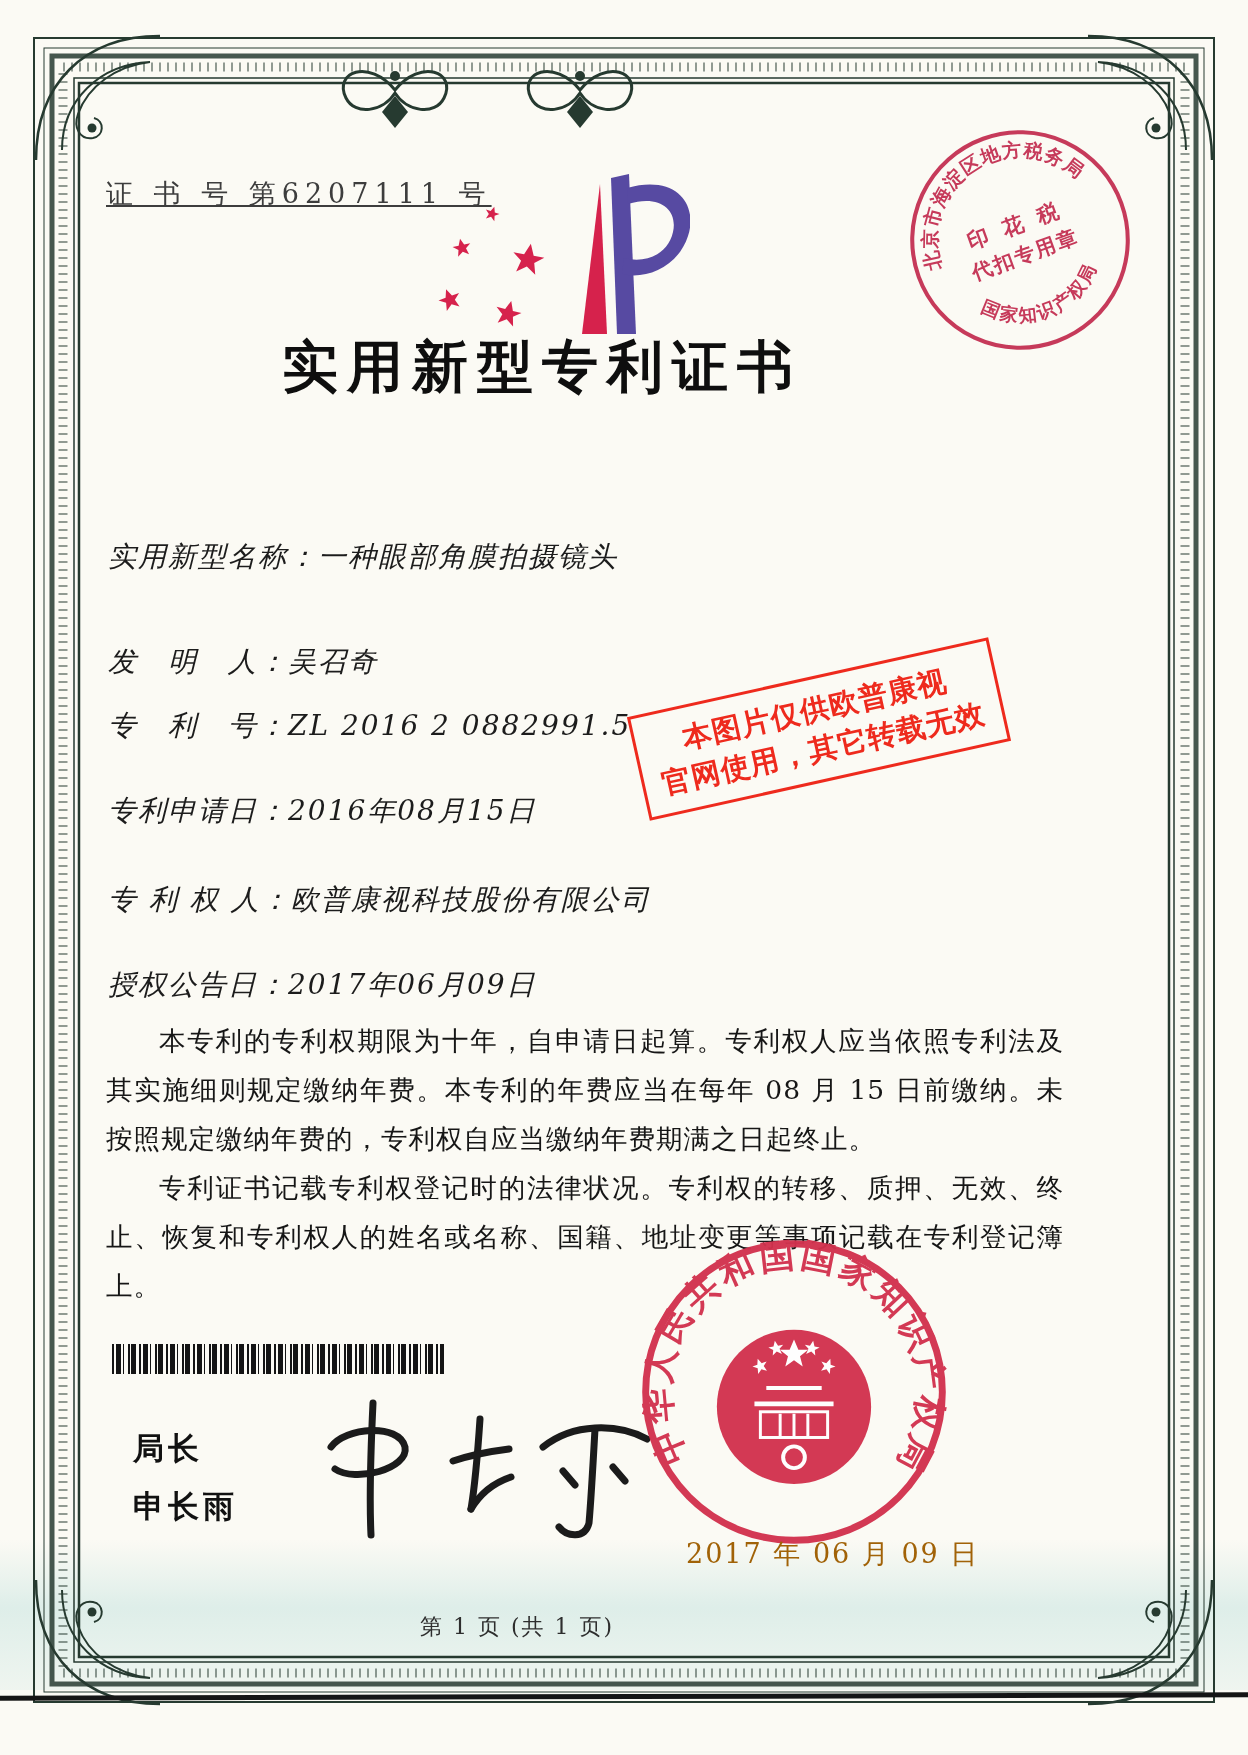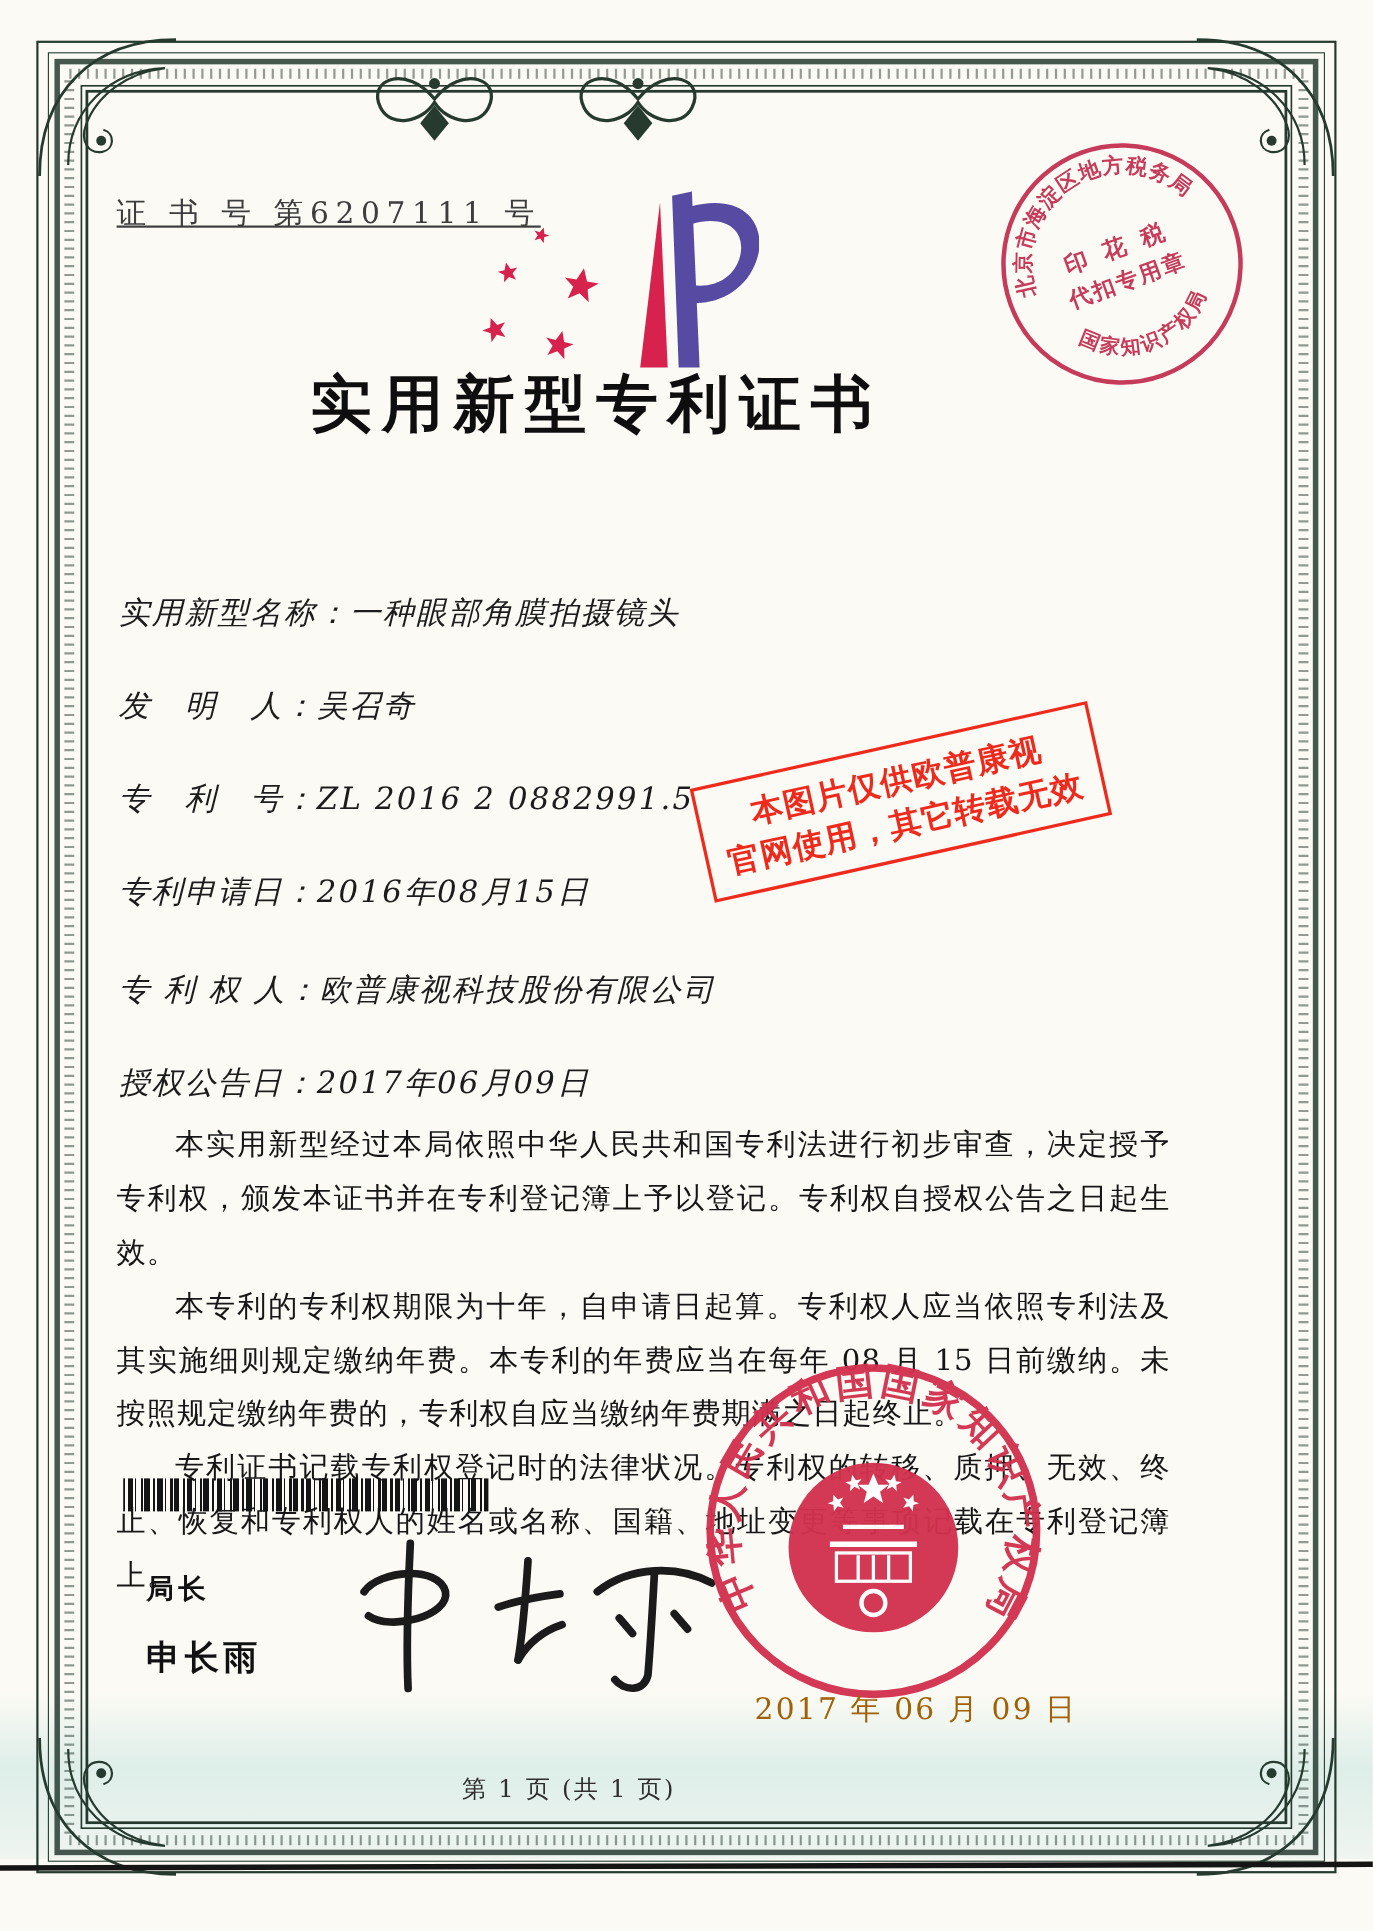--- a/index.html
+++ b/index.html
@@ -13,34 +13,34 @@
   
   .frame{left:0;top:0;width:1248px;height:1755px;z-index:1;pointer-events:none;}
   
   .cert-no{left:106px;top:176px;font-size:27px;letter-spacing:6px;color:#3d3d3d;z-index:2;text-decoration:underline;}
   .tax-stamp{left:898px;top:118px;width:244px;height:244px;z-index:2;}
   .logo{left:430px;top:162px;width:260px;height:175px;z-index:2;}
   .title{left:0;top:330px;width:1084px;text-align:center;font-size:56px;font-weight:bold;
          letter-spacing:9px;color:#0e0e0e;z-index:2;}
   
   .field{left:108px;font-size:28px;color:#1c1c1c;letter-spacing:2px;z-index:2;white-space:nowrap;font-style:italic;}
-  .f0{top:538px;} .f1{top:623px;text-align:right;} .f2{top:707px;} .f3{top:792px;} .f4{top:881px;} .f5{top:966px;}
+  .f0{top:538px;} .f1{top:643px;text-align:right;} .f2{top:707px;} .f3{top:792px;} .f4{top:881px;} .f5{top:966px;}
   
   .watermark{left:634px;top:676px;width:336px;z-index:5;transform:rotate(-12.5deg);
              border:3px solid #ee2a1d;padding:10px 14px;text-align:center;background:rgba(255,255,255,.06);}
   .watermark div{font-size:29px;font-weight:bold;color:#ee2a1d;letter-spacing:1px;line-height:40px;white-space:nowrap;}
   
   .body-text{left:106px;top:1016px;width:958px;z-index:2;}
   .body-text p{margin:0;font-size:26.5px;line-height:49px;color:#161616;text-align:justify;
                text-indent:2em;letter-spacing:1px;}
   
   .barcode{left:112px;top:1344px;width:332px;height:30px;z-index:2;
     background:repeating-linear-gradient(90deg,#141414 0 2px,transparent 2px 4px,#141414 4px 9px,transparent 9px 11px,#141414 11px 12px,transparent 12px 16px,#141414 16px 18px,transparent 18px 19px,#141414 19px 24px,transparent 24px 27px);}
   .sig-title{left:133px;top:1428px;font-family:"Liberation Sans", sans-serif;font-weight:bold;
-             font-size:25px;color:#111;letter-spacing:4px;z-index:2;}
+             font-size:31px;color:#111;letter-spacing:4px;z-index:2;}
   .sig-name{left:133px;top:1486px;font-family:"Liberation Sans", sans-serif;font-weight:bold;
             font-size:31px;color:#111;letter-spacing:4px;z-index:2;}
   .signature{left:295px;top:1385px;width:370px;height:170px;z-index:2;}
   .seal{left:616px;top:1214px;width:356px;height:356px;z-index:2;opacity:.96;}
   .seal-date{left:686px;top:1536px;font-size:27px;color:#a16207;letter-spacing:2px;z-index:4;white-space:nowrap;}
   .footer{left:420px;top:1612px;width:320px;font-size:22px;color:#2e2e2e;
           letter-spacing:2px;z-index:4;white-space:nowrap;}
 </style>
 </head>
 <body>
@@ -123,21 +123,20 @@
 <div class="abs field f3"><span>专利申请日：</span><span>2016年08月15日</span></div>
 <div class="abs field f4"><span>专 利 权 人：</span><span>欧普康视科技股份有限公司</span></div>
 <div class="abs field f5"><span>授权公告日：</span><span>2017年06月09日</span></div>
 
 <div class="abs watermark">
   <div>本图片仅供欧普康视</div>
   <div>官网使用，其它转载无效</div>
 </div>
 
 <div class="abs body-text">
-  <p>本实用新型经过本局依照中华人民共和国专利法进行初步审查，决定授予专利权，颁发本证书并在专利登记簿上予以登记。专利权自授权公告之日起生效。</p>
   <p>本专利的专利权期限为十年，自申请日起算。专利权人应当依照专利法及其实施细则规定缴纳年费。本专利的年费应当在每年 08 月 15 日前缴纳。未按照规定缴纳年费的，专利权自应当缴纳年费期满之日起终止。</p>
   <p>专利证书记载专利权登记时的法律状况。专利权的转移、质押、无效、终止、恢复和专利权人的姓名或名称、国籍、地址变更等事项记载在专利登记簿上。</p>
 </div>
 
 <div class="abs barcode"></div>
 
 <div class="abs sig-title">局长</div>
 <div class="abs sig-name">申长雨</div>
 
 <svg class="abs signature" viewBox="0 0 370 170">

